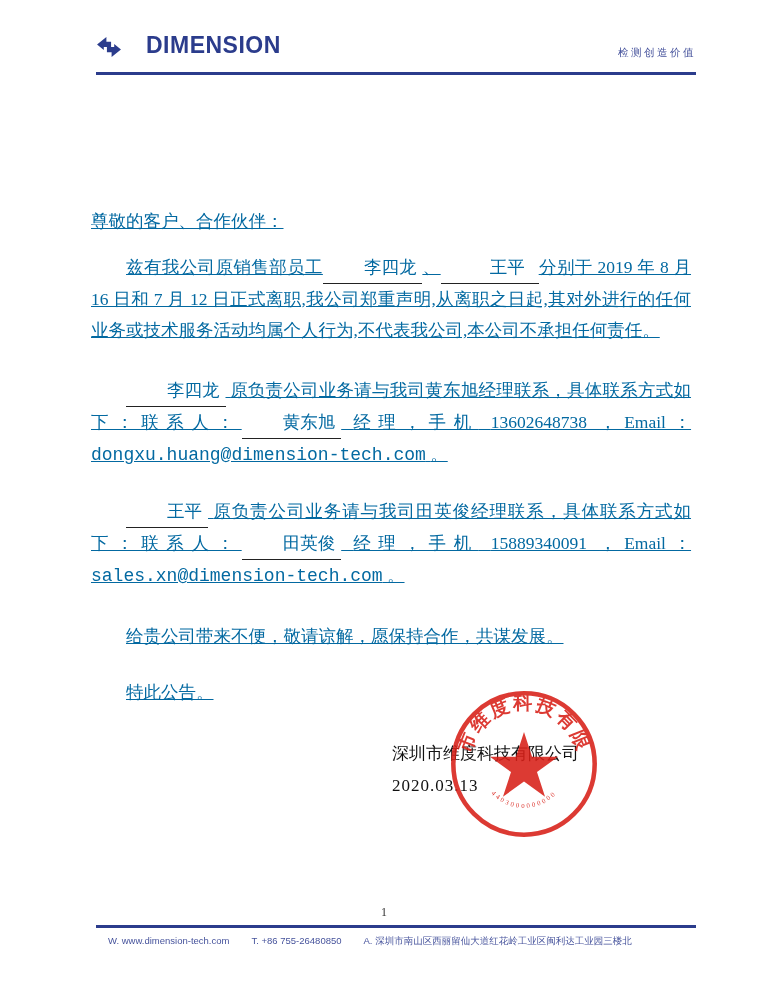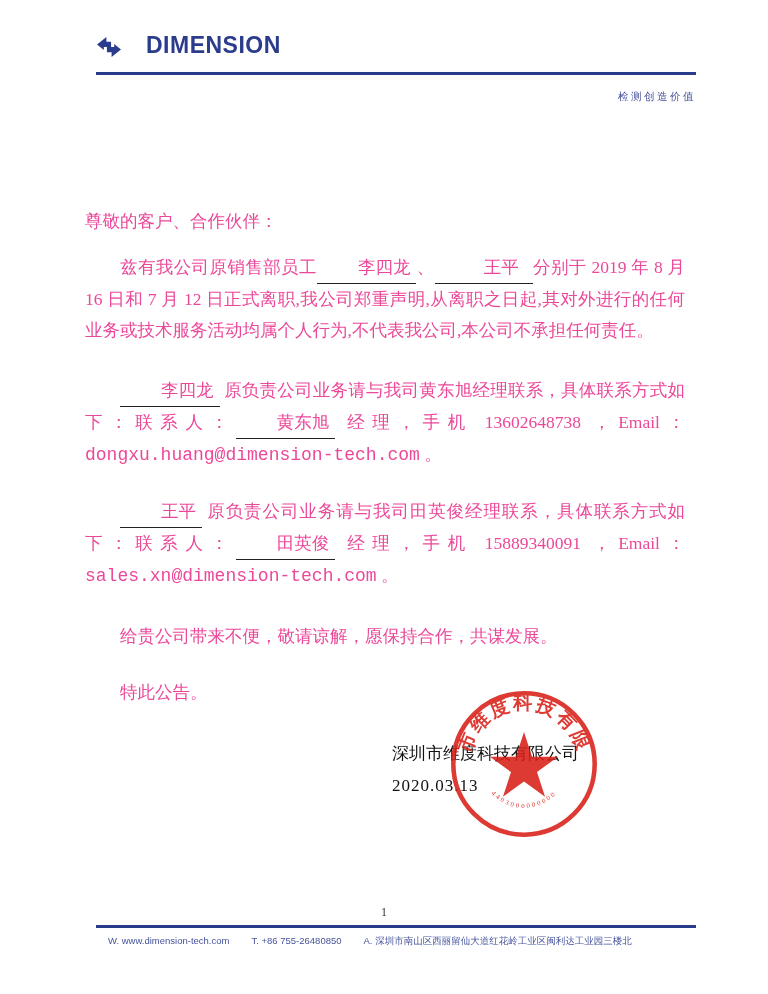--- a/index.html
+++ b/index.html
@@ -50,21 +50,20 @@
   }
   .tagline {
     position: absolute;
     right: 0;
     top: 12px;
     font-family: Liberation Sans, sans-serif;
     font-size: 10.5px;
     letter-spacing: 2.5px;
     color: #46539c;
     white-space: nowrap;
-    margin-top: 44px;
   }
   .header-rule {
     position: absolute;
     left: 96px;
     top: 72px;
     width: 600px;
     height: 3px;
     background: #2b3c8c;
   }
 
@@ -77,27 +76,28 @@
     text-align: center;
     font-size: 22px;
     font-weight: bold;
     letter-spacing: 1.5px;
     color: #111111;
   }
 
   
   .body-area {
     position: absolute;
-    left: 85px;
+    left: 91px;
     top: 206px;
     width: 600px;
     font-size: 17.5px;
     line-height: 31px;
-    color: #ec4899;
+    color: #0369a1;
     text-align: justify;
+    text-decoration: underline;
   }
   .para {
     margin: 0 0 2px 0;
   }
   .para.indent {
     text-indent: 2em;
     margin-top: 15px;
   }
   .gap {
     height: 12px;

